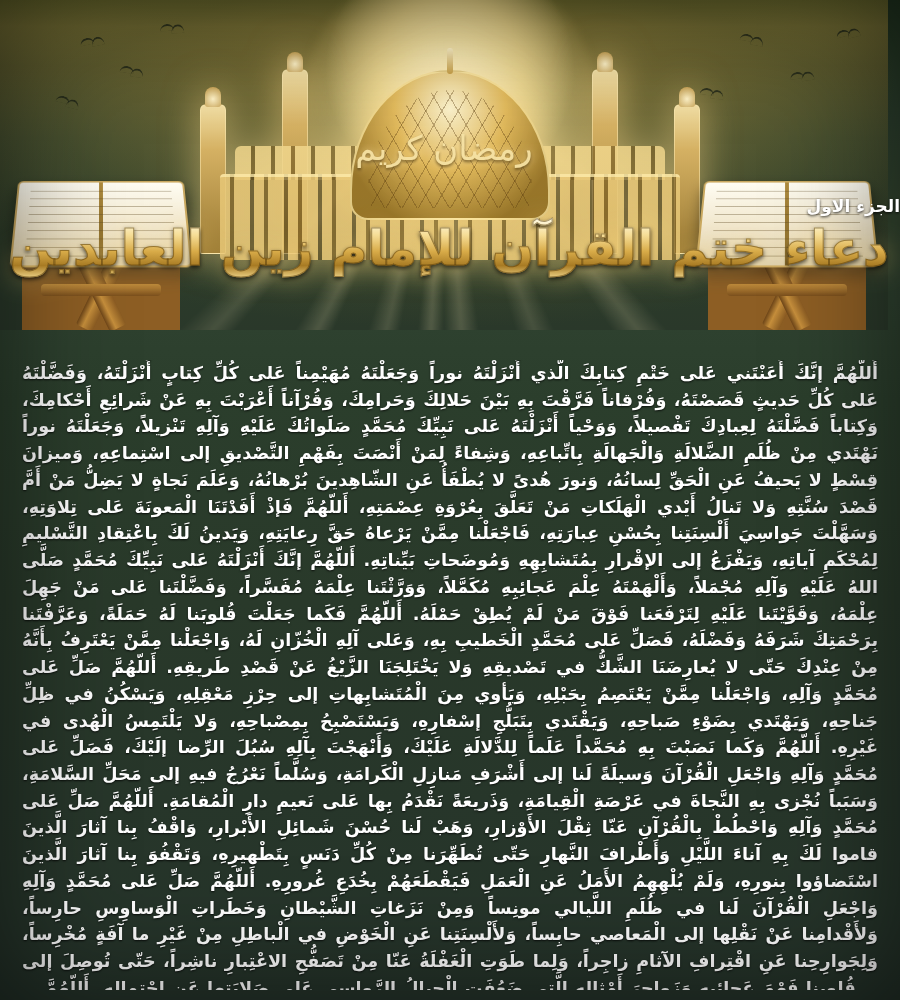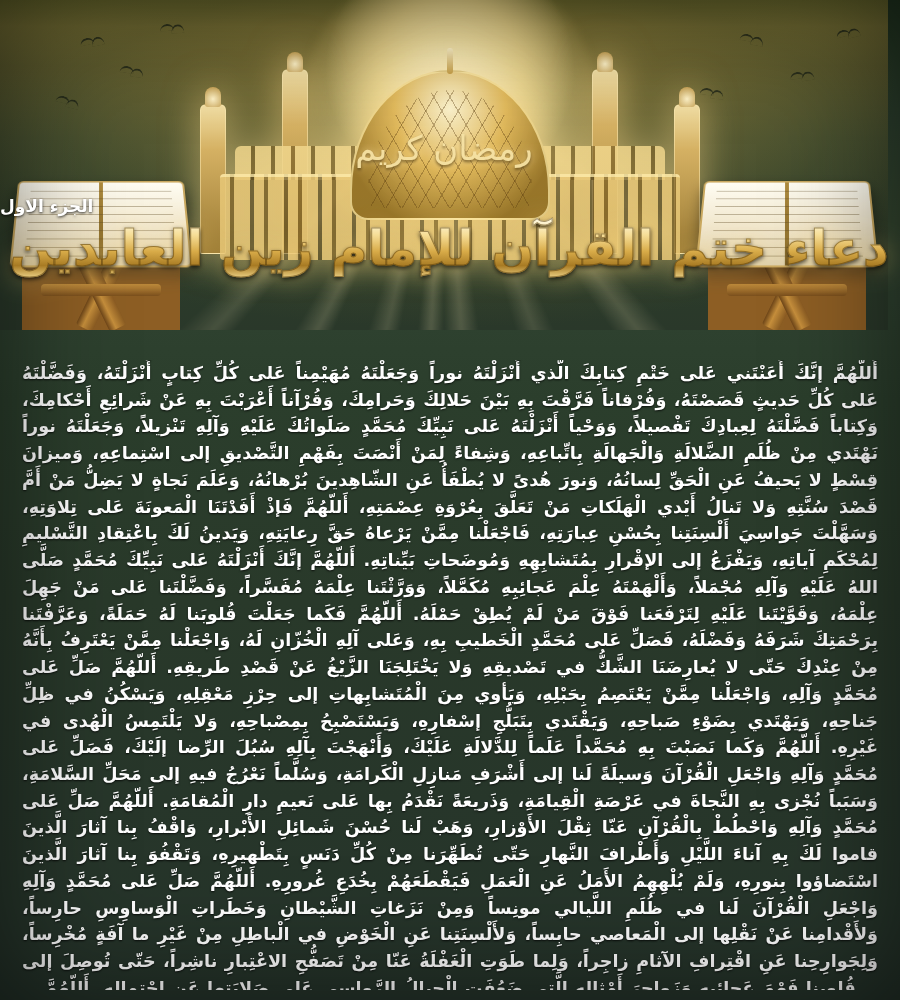--- a/index.html
+++ b/index.html
@@ -225,21 +225,21 @@
   .stand-x span:nth-child(1){ transform: rotate(26deg); }
   .stand-x span:nth-child(2){ transform: rotate(-26deg); }
   .stand-x span:nth-child(3){ width:120px; height:12px; margin-left:-60px; top:30px; transform:none;
     background: linear-gradient(180deg,#c68f3c,#7a4f1d); border-radius:4px; }
 
   
   .title-wrap {
     position: absolute;
     left: 0; right: 0;
     top: 196px;
-    text-align: left;
+    text-align: right;
     z-index: 5;
   }
   .juz {
     color: #ffffff;
     font-size: 17px;
     font-weight: bold;
     text-shadow: 0 1px 3px rgba(0,0,0,.85);
     margin-bottom: 2px;
     direction: rtl;
   }

